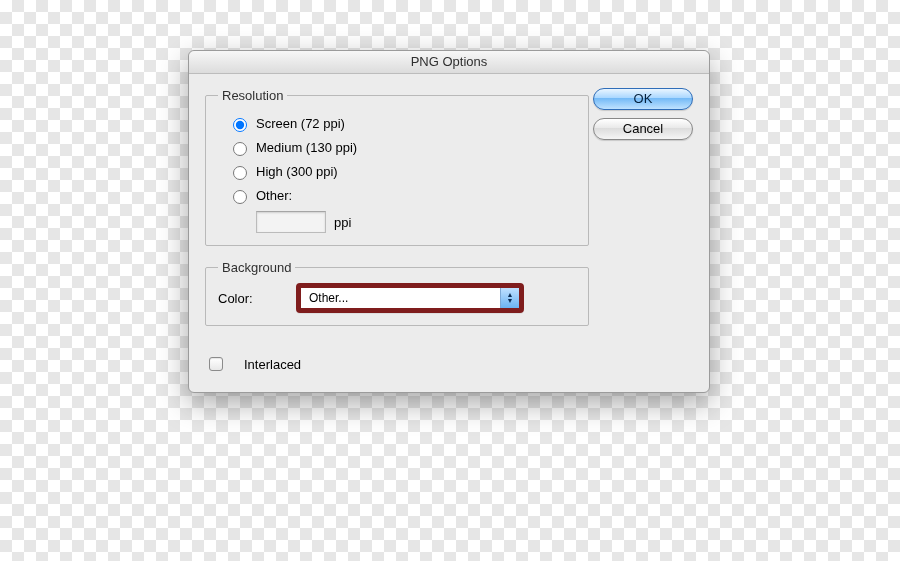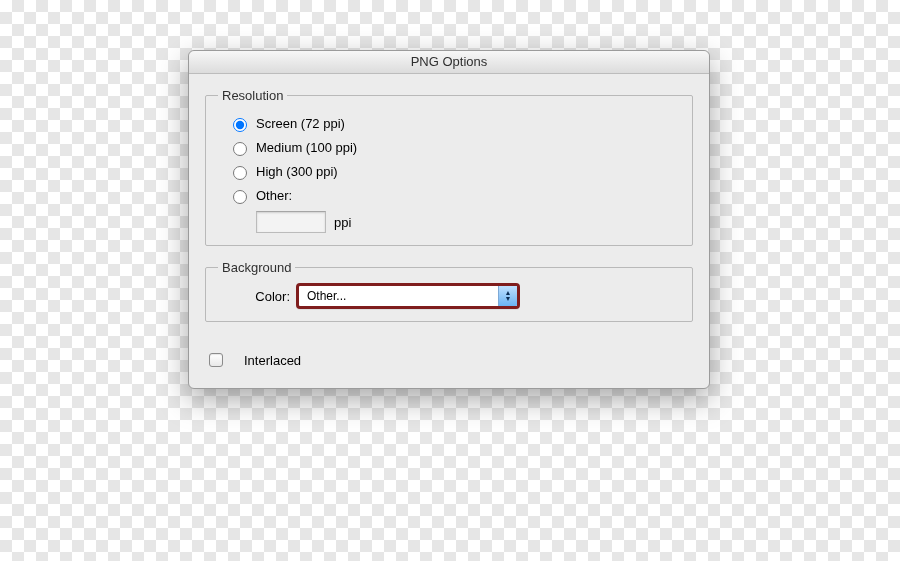--- a/index.html
+++ b/index.html
@@ -90,28 +90,27 @@
     background: #f3f3f3;
     border: 1px solid #bbb;
     border-top-color: #a5a5a5;
     box-shadow: inset 0 1px 2px rgba(0,0,0,0.15);
     padding: 0 4px;
     font-size: 12px;
   }
 
   .form-row .label {
     width: 72px;
-    text-align: right;
   }
 
   .aqua-select {
     display: inline-flex;
     align-items: center;
     height: 20px;
-    border: 3px solid #7f1d1d;
+    border: 5px solid #7f1d1d;
     border-radius: 4px;
     background: #fff;
     box-shadow: 0 1px 0 rgba(0,0,0,0.06);
     overflow: hidden;
     cursor: default;
   }
   .aqua-select .sel-text {
     padding: 0 8px;
     font-size: 12px;
     white-space: nowrap;
@@ -225,21 +224,21 @@
         <legend>Resolution</legend>
 
         <div class="radio-col">
           <label class="radio-row">
             <input type="radio" name="res" checked="" style="">
             <span>Screen (72 ppi)</span>
           </label>
 
           <label class="radio-row">
             <input type="radio" name="res" style="">
-            <span>Medium (100 ppi)</span>
+            <span>Medium (130 ppi)</span>
           </label>
 
           <label class="radio-row">
             <input type="radio" name="res" style="">
             <span>High (300 ppi)</span>
           </label>
 
           <label class="radio-row">
             <input type="radio" name="res" style="">
             <span>Other:</span>
@@ -264,20 +263,26 @@
               <span>▲</span>
                 <span>▼</span>
             </span>
           </div>
         </div>
 
       </fieldset>
 
     </div>
 
+    <div class="right-col">
+      <div class="buttons">
+        <div class="aqua-btn primary">OK</div>
+        <div class="aqua-btn">Cancel</div>
+      </div>
+    </div>
 
   </div>
 
   <div class="lower">
 
     <label class="interlaced-row">
       <input type="checkbox" style="">
       <span>Interlaced</span>
     </label>
   </div>

